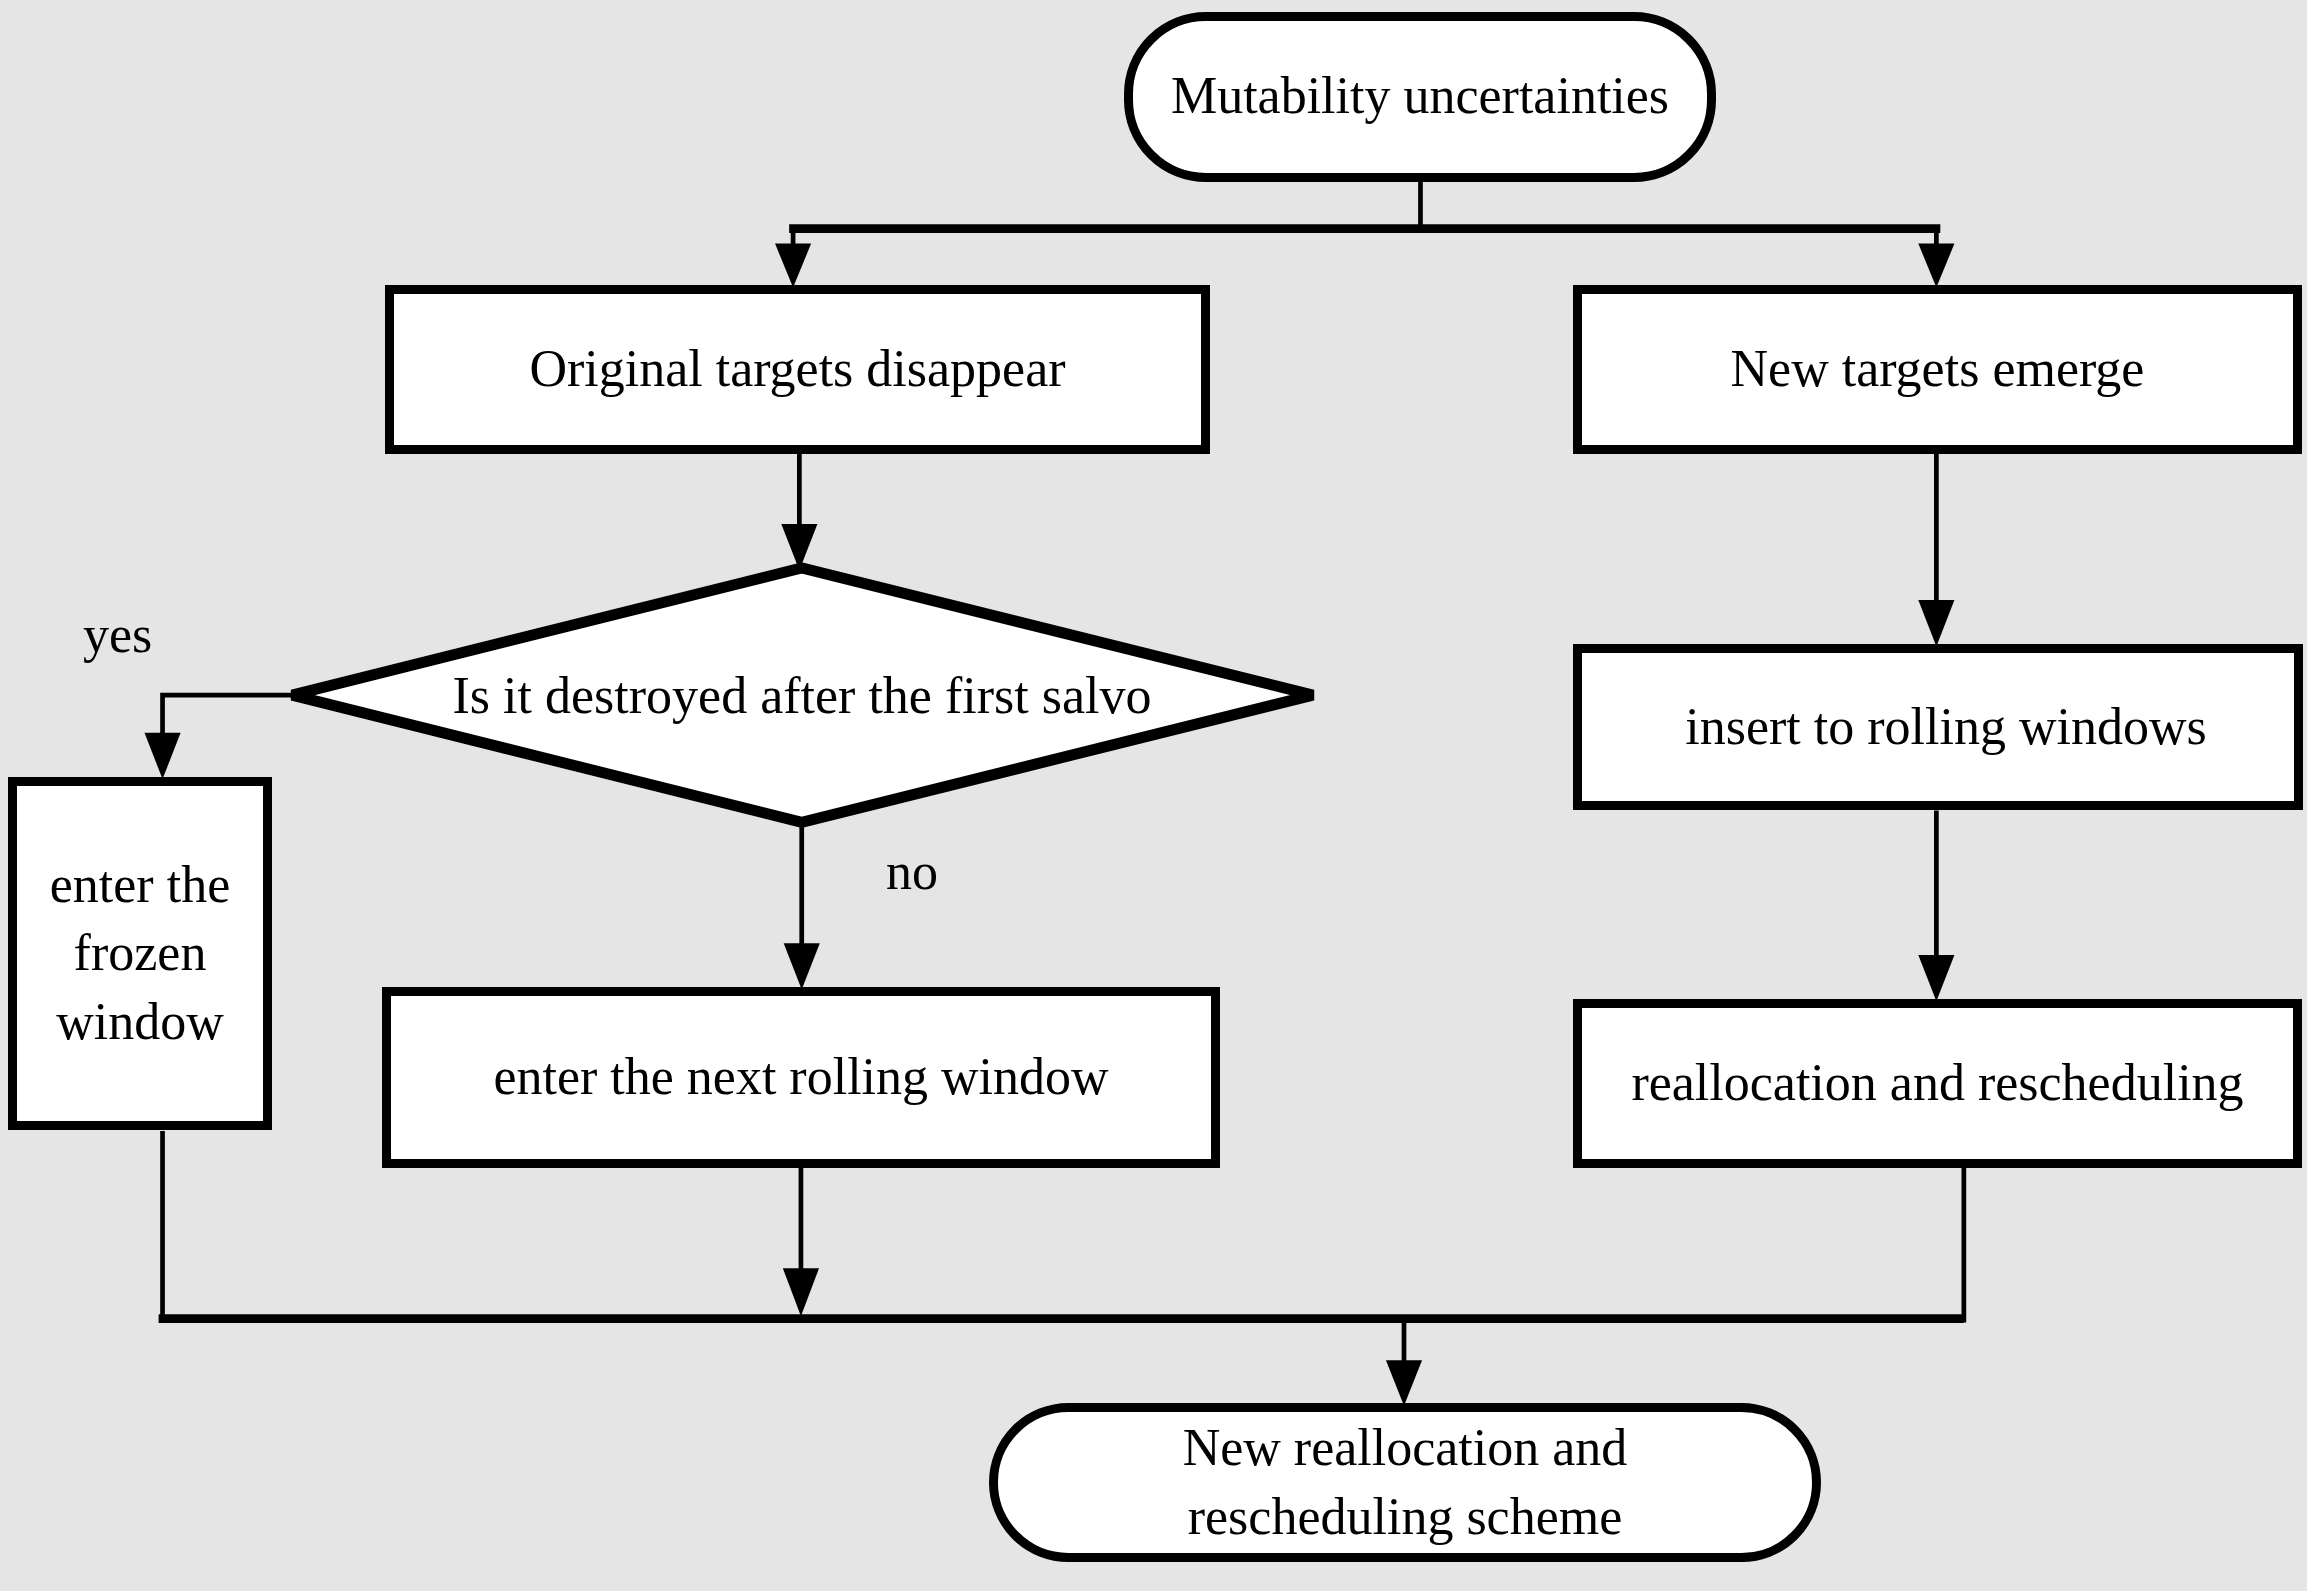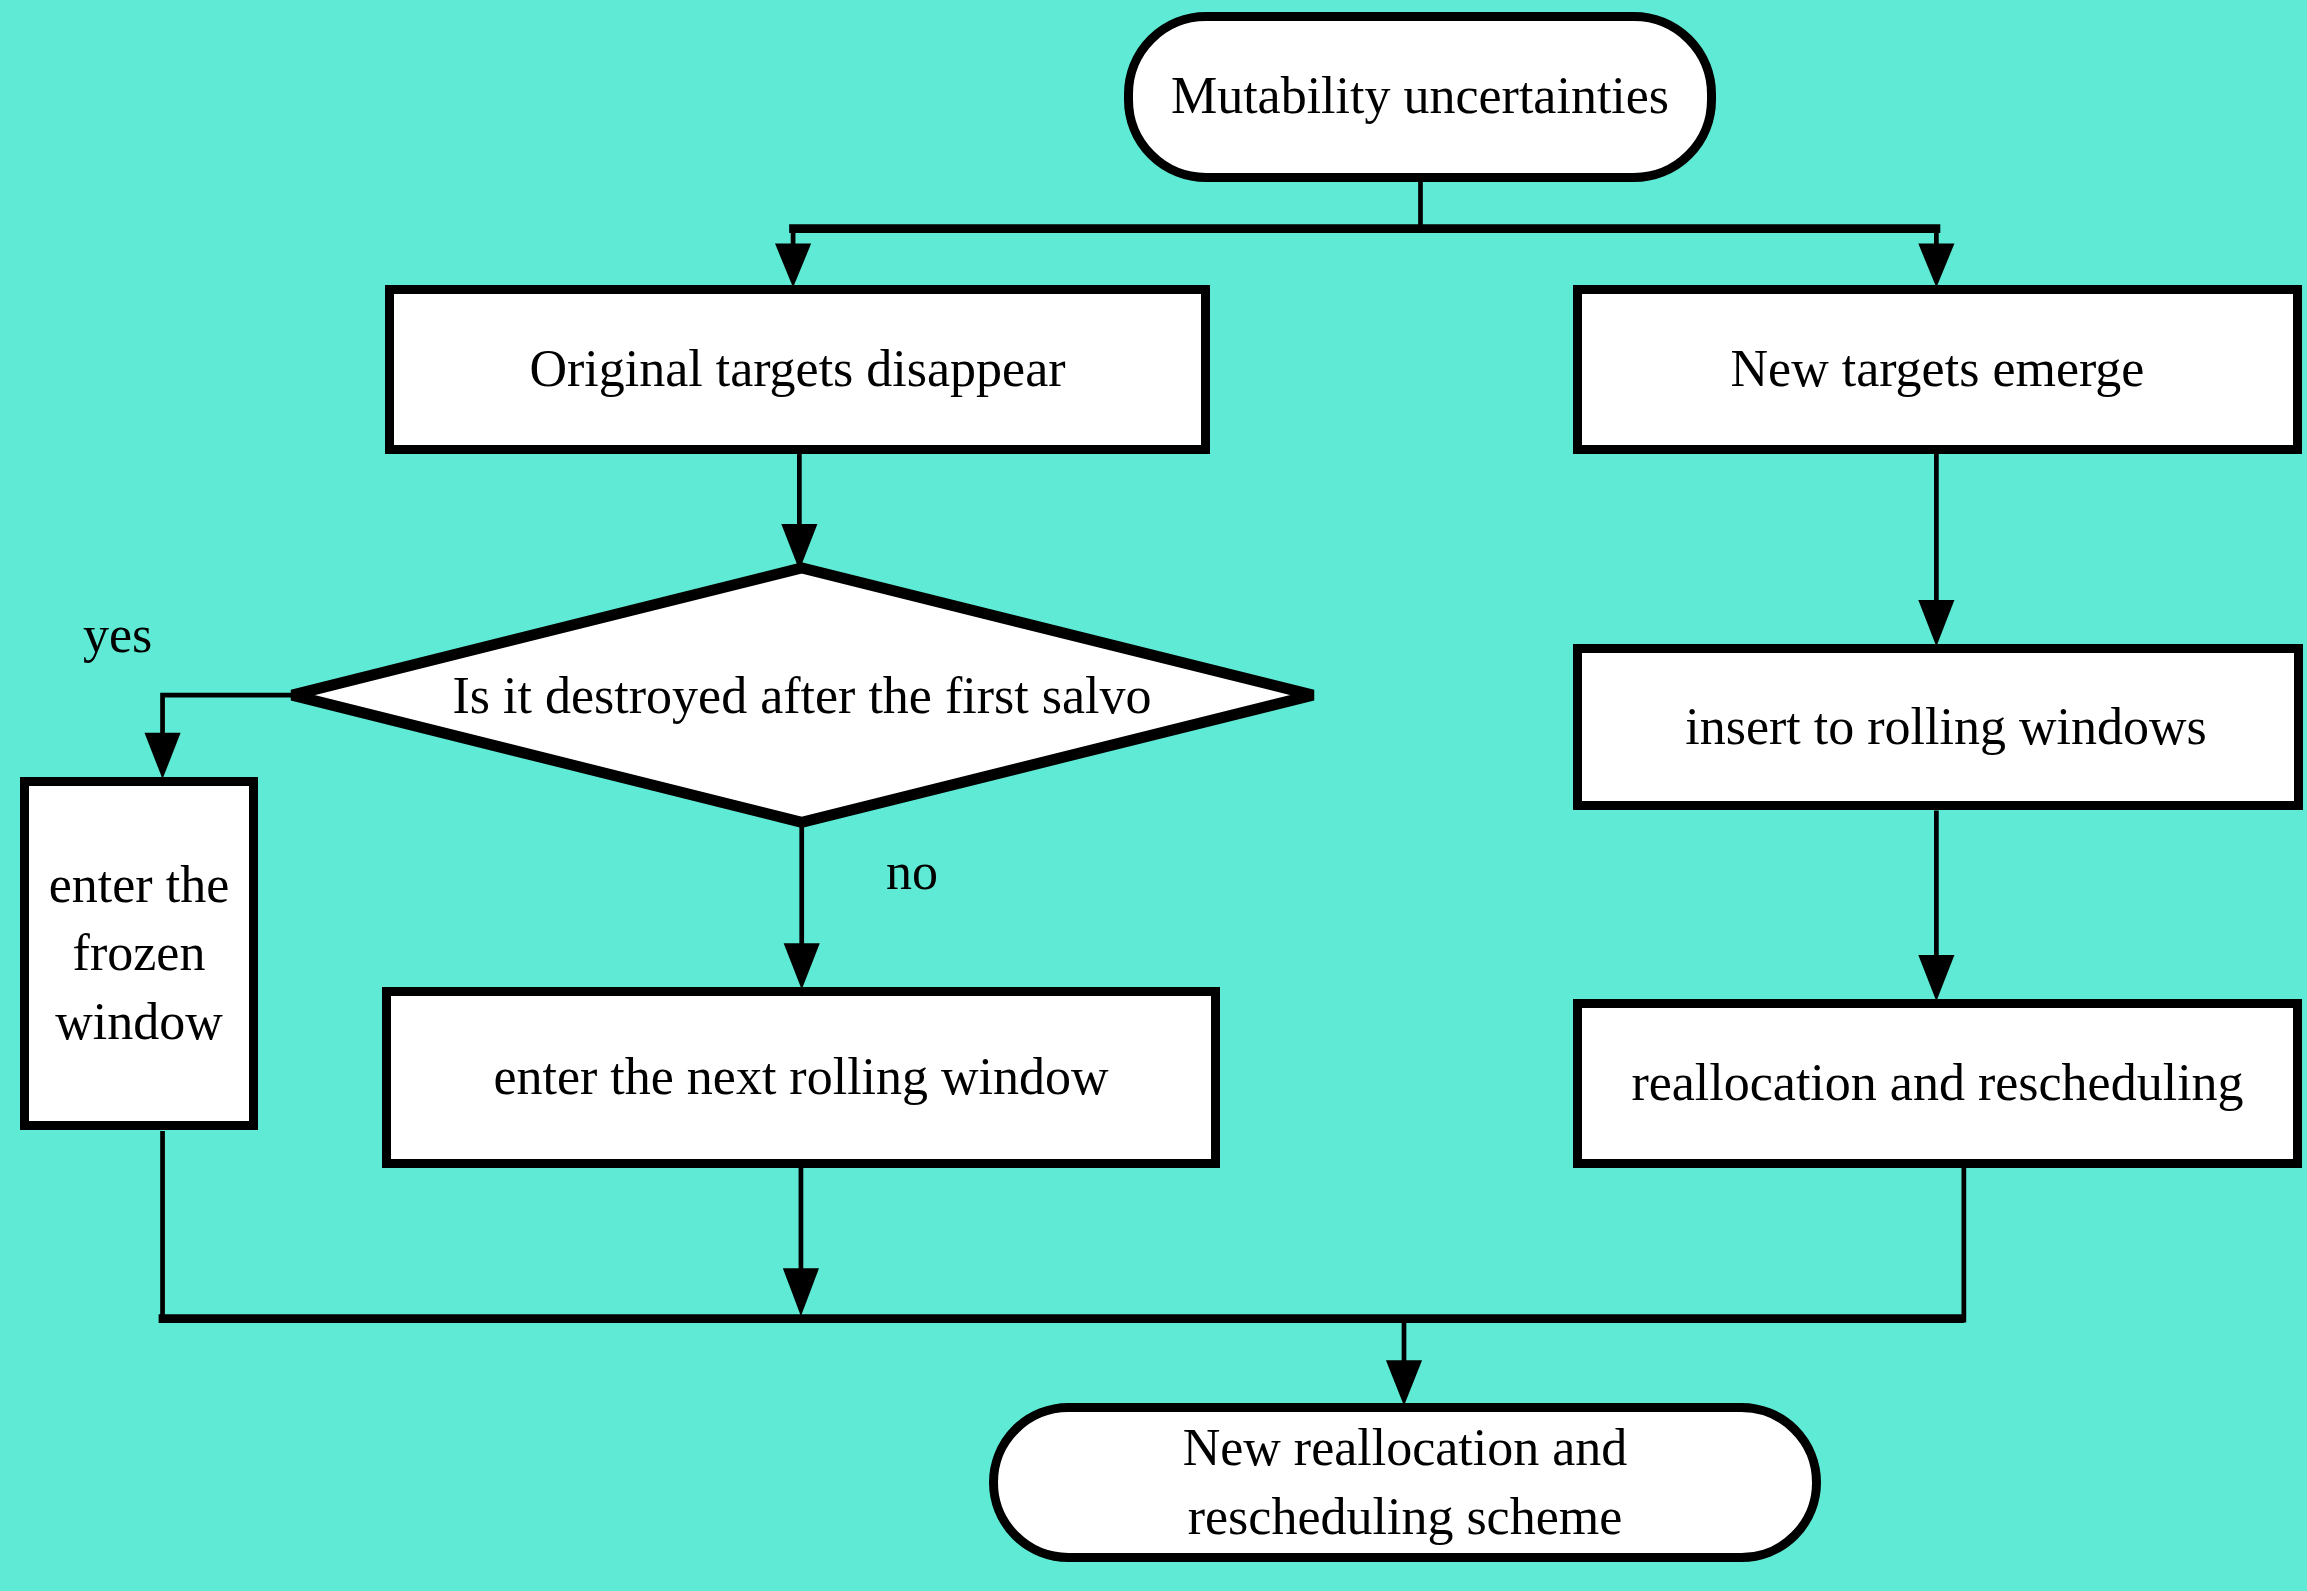--- a/index.html
+++ b/index.html
@@ -4,21 +4,21 @@
 <style>
   html, body {
     margin: 0;
     padding: 0;
     background: #ffffff;
   }
   .canvas {
     position: relative;
     width: 2307px;
     height: 1592px;
-    background: #5eead4;
+    background: #e5e5e5;
     font-family: "Liberation Serif", "DejaVu Serif", serif;
     color: #000000;
   }
   .wires {
     position: absolute;
     left: 0; top: 0;
     width: 2307px;
     height: 1592px;
   }
   .node {
@@ -112,21 +112,21 @@
   <div class="node" style="left:385px; top:285px; width:825px; height:169px;">
     <div class="label">Original targets disappear</div>
   </div>
 
   <div class="node" style="left:1573px; top:285px; width:729px; height:169px;">
     <div class="label">New targets emerge</div>
   </div>
 
   <div class="diamond-label" style="left:331px; top:597px; width:942px; height:196px;">Is it destroyed after the first salvo</div>
 
-  <div class="node" style="left:20px; top:777px; width:238px; height:353px;">
+  <div class="node" style="left:8px; top:777px; width:264px; height:353px;">
     <div class="label">enter the frozen window</div>
   </div>
 
   <div class="node" style="left:382px; top:987px; width:838px; height:181px;text-align:center;">
     <div class="label">enter the next rolling window</div>
   </div>
 
   <div class="node" style="left:1573px; top:644px; width:730px; height:166px;padding-left:16px;">
     <div class="label">insert to rolling windows</div>
   </div>

